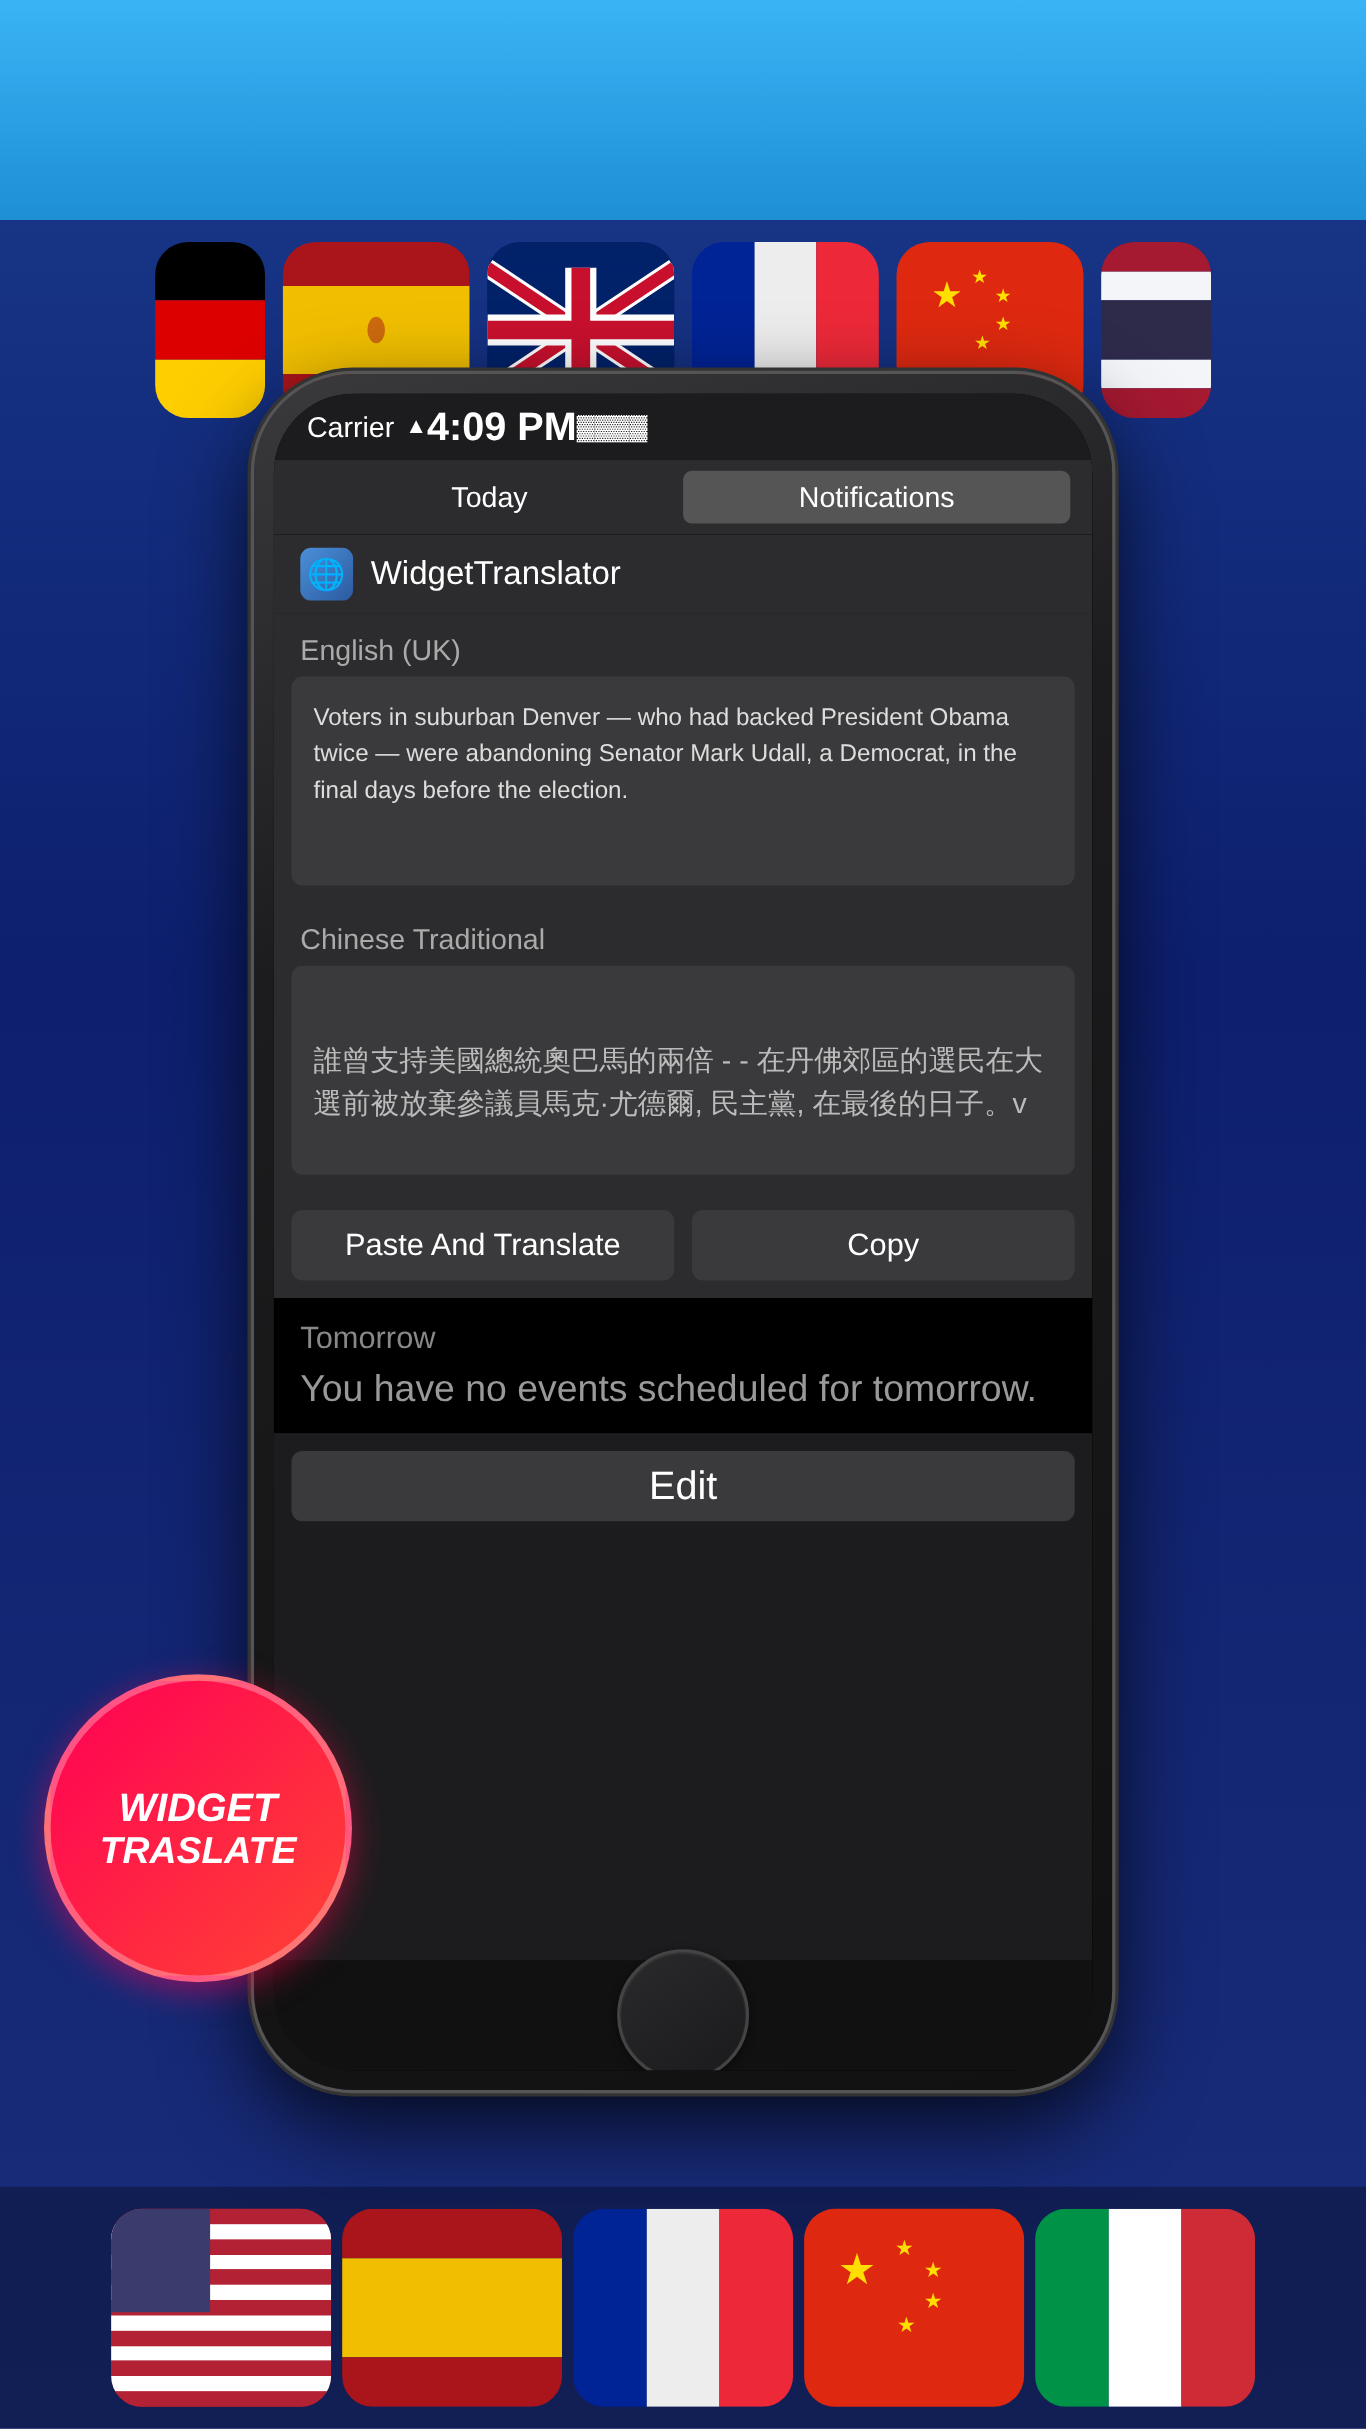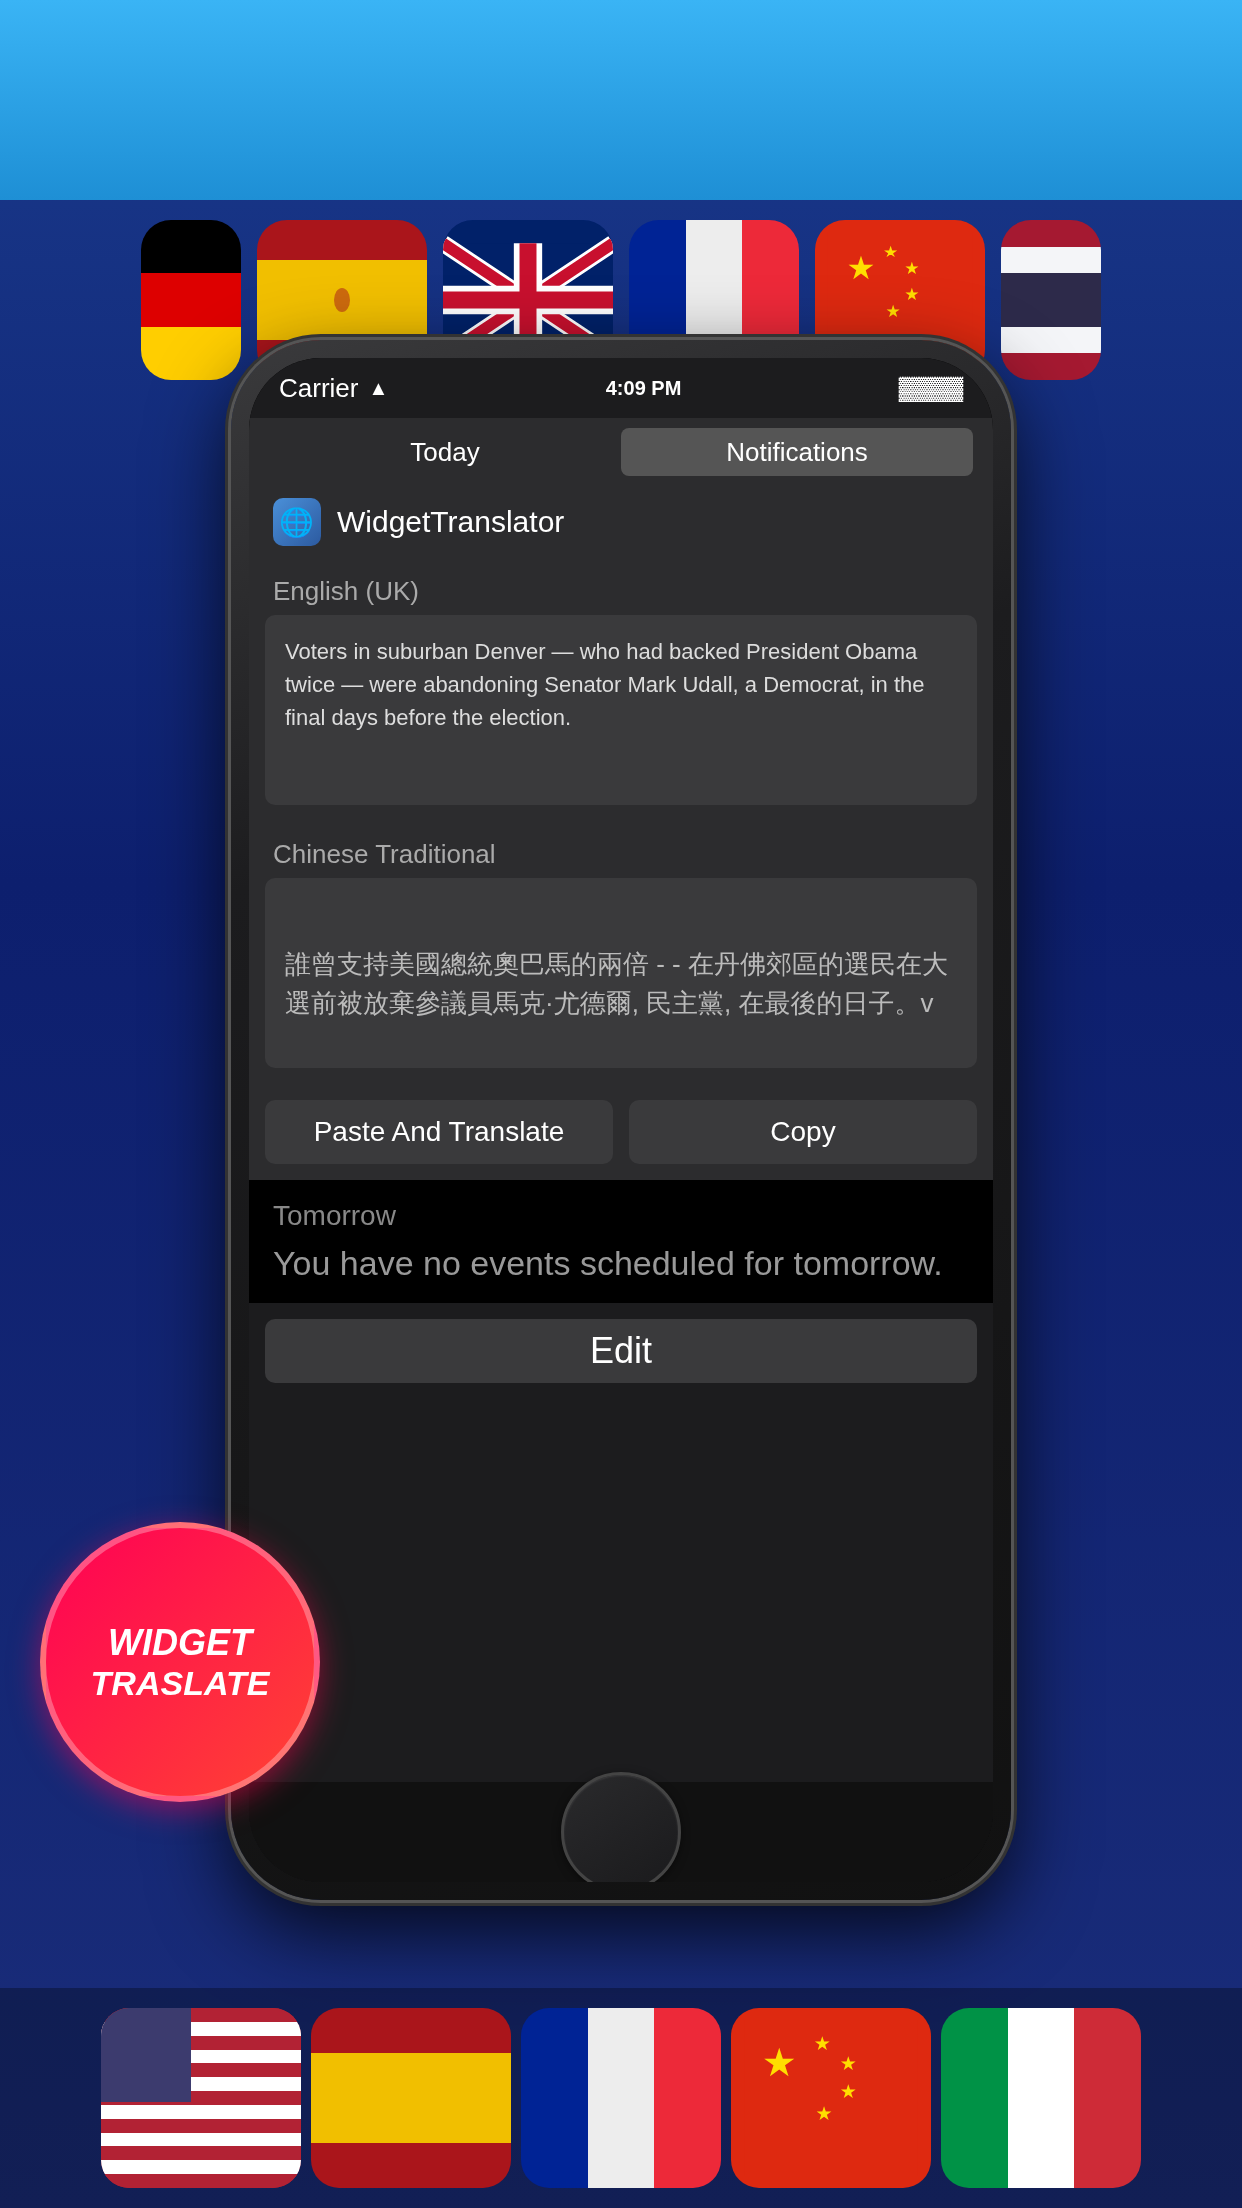--- a/index.html
+++ b/index.html
@@ -167,40 +167,40 @@
       border-radius: 72px;
       overflow: hidden;
     }
 
     
     .status-bar {
       height: 60px;
       background: #1c1c1e;
       display: flex;
       align-items: center;
-      justify-content: space-between;
+      justify-content: flex-start;
       padding: 0 30px;
     }
 
     .status-carrier {
       color: white;
       font-size: 26px;
       font-weight: 500;
       display: flex;
       align-items: center;
       gap: 10px;
     }
 
     .wifi-icon {
       font-size: 20px;
     }
 
     .status-time {
       color: white;
-      font-size: 20px;
+      font-size: 36px;
       font-weight: 600;
     }
 
     .battery-icon {
       color: white;
       font-size: 22px;
     }
 
     
     .tab-bar {

